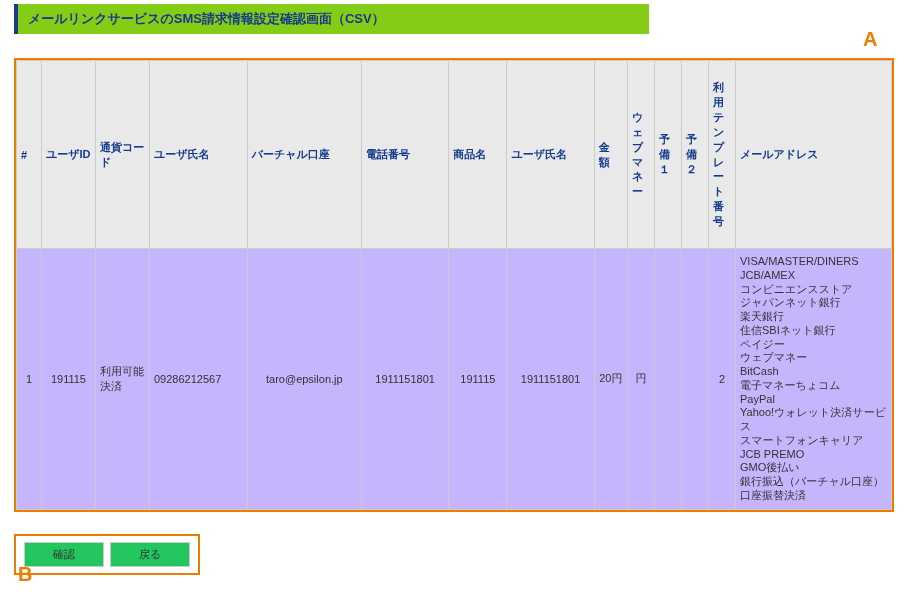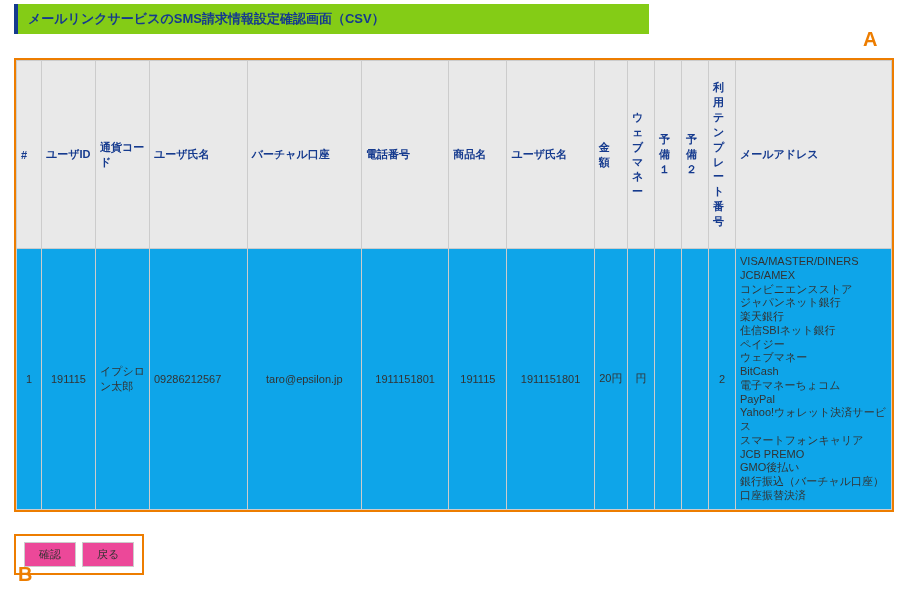--- a/index.html
+++ b/index.html
@@ -52,21 +52,21 @@
       text-align: left;
       height: 188px;
     }
     th.vert span {
       display: inline-block;
       width: 1.1em;
       line-height: 1.35;
       word-break: break-all;
     }
     th.horiz { white-space: normal; }
-    td { background: #0ea5e9; color: #333; }
+    td { background: #c4b5fd; color: #333; }
     td.center { text-align: center; }
     td.payments { white-space: pre-line; line-height: 1.25; }
     
     col.c1  { width: 24px;  }
     col.c2  { width: 52px;  }
     col.c3  { width: 52px;  }
     col.c4  { width: 94px;  }
     col.c5  { width: 110px; }
     col.c6  { width: 84px;  }
     col.c7  { width: 56px;  }
@@ -78,23 +78,23 @@
     col.c13 { width: 26px;  }
     col.c14 { width: 150px; }
     .button-row {
       margin-top: 22px;
       border: 2px solid #ED7D00;
       display: inline-flex;
       padding: 6px 8px;
       gap: 6px;
     }
     .btn {
-      background: #ec4899;
+      background: #22c55e;
       border: 1px solid #ccc;
-      padding: 4px 14px;
+      padding: 4px 28px;
       font-size: 11px;
       cursor: pointer;
       color: #333;
     }
   </style>
 </head>
 <body>
 
 
 
@@ -135,21 +135,21 @@
         <th class="vert"><span>予備１</span></th>
         <th class="vert"><span>予備２</span></th>
         <th class="vert"><span>利用テンプレート番号</span></th>
         <th class="horiz">メールアドレス</th>
       </tr>
     </thead>
     <tbody>
       <tr>
         <td class="center">1</td>
         <td class="center">191115</td>
-        <td>イプシロン太郎</td>
+        <td>利用可能決済</td>
         <td>09286212567</td>
         <td class="center">taro@epsilon.jp</td>
         <td class="center">1911151801</td>
         <td class="center">191115</td>
         <td class="center">1911151801</td>
         <td class="center">20円</td>
         <td class="center">円</td>
         <td class="center"></td>
         <td class="center"></td>
         <td class="center">2</td>

